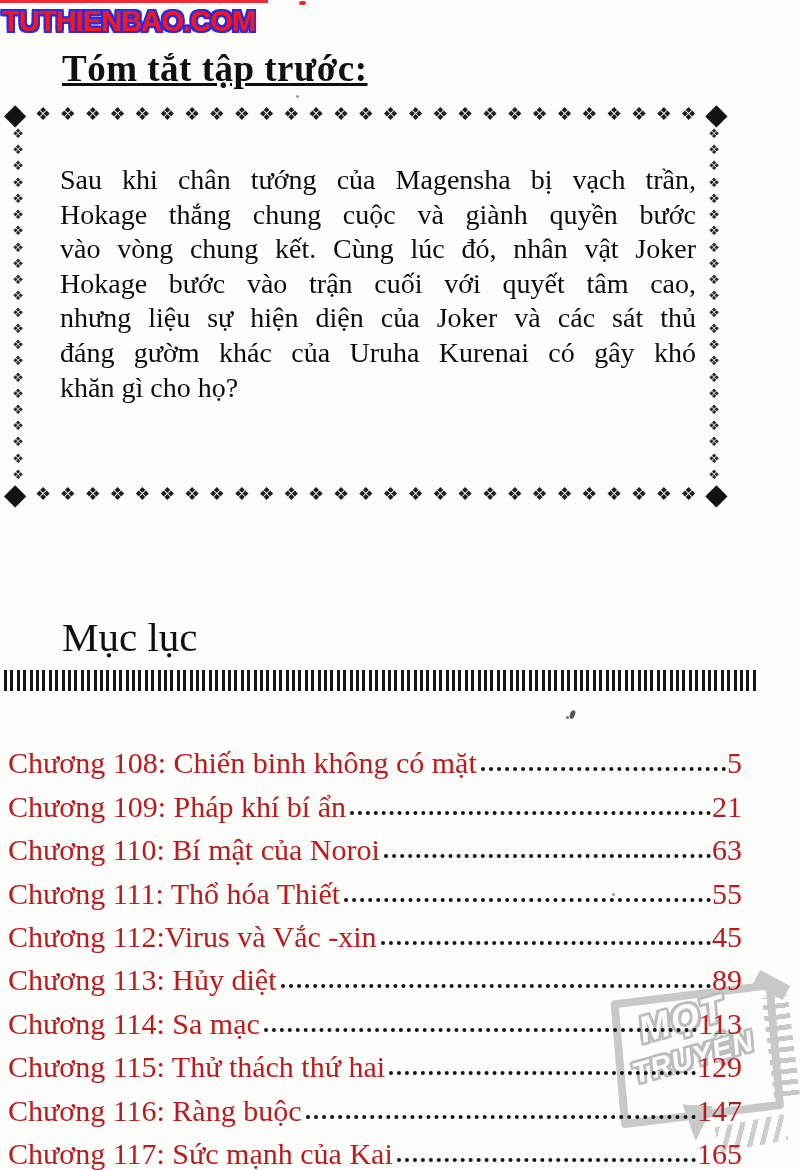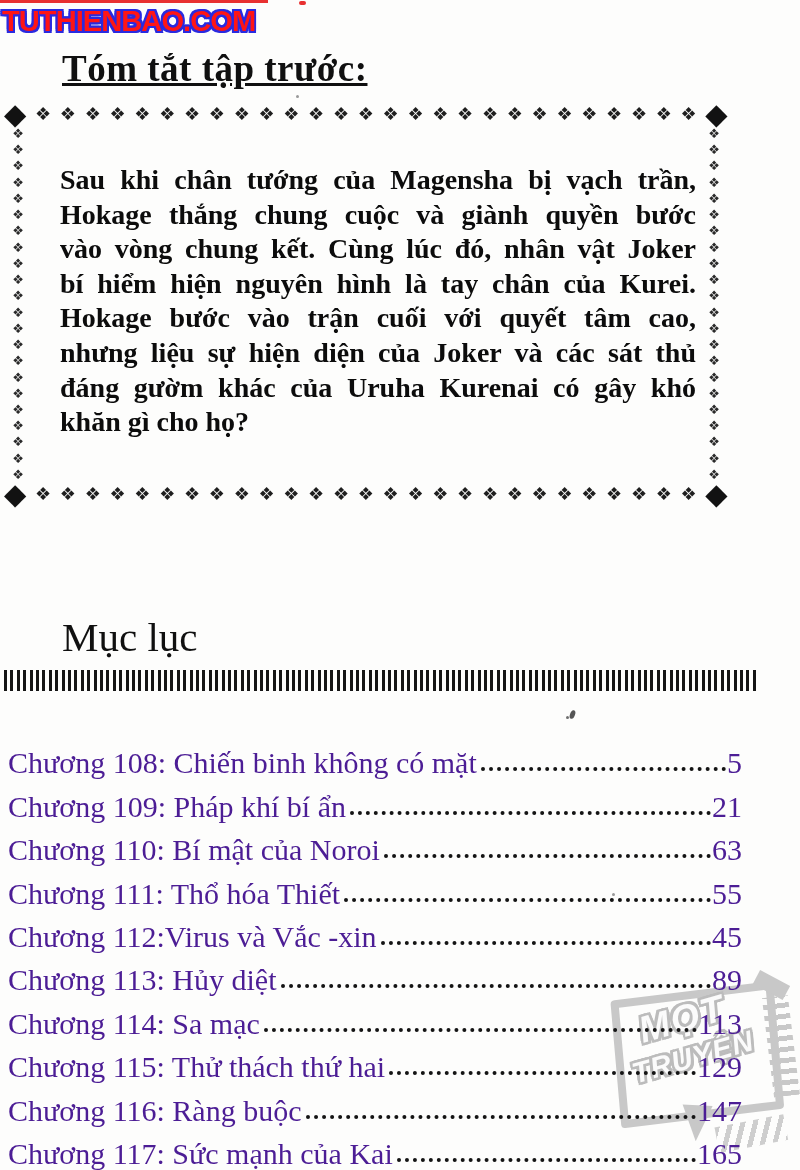--- a/index.html
+++ b/index.html
@@ -50,38 +50,38 @@
     display:flex;flex-direction:column;justify-content:space-between;align-items:center;
   }
   .border-col.left{left:0;}
   .border-col.right{right:0;}
   .border-col .orn{font-size:13px;line-height:13px;color:#2a2a2a;}
 
   .summary-text{
     position:absolute;left:56px;top:62px;width:636px;
     font-size:28px;line-height:34.6px;color:#0c0c0c;
   }
-  .sline{text-align:justify;text-align-last:justify;white-space:nowrap;font-weight:bold;}
+  .sline{text-align:justify;text-align-last:justify;white-space:nowrap;}
   .sline:last-child{text-align-last:left;white-space:normal;}
 
   .heading2{
     position:absolute;left:62px;top:613px;
     font-size:41px;font-weight:normal;white-space:nowrap;
   }
 
   .barcode{
     position:absolute;left:4px;top:670px;width:755px;height:21px;
     background:repeating-linear-gradient(90deg,#151515 0px,#151515 3px,transparent 3px,transparent 6.4px);
   }
 
   
   .toc{position:absolute;left:8px;top:736px;width:734px;z-index:2;}
   .toc-row{
     display:flex;align-items:flex-end;height:43.4px;
-    font-size:30px;line-height:33px;color:#4c1d95;
+    font-size:30px;line-height:33px;color:#b91c1c;
   }
   .toc-label{white-space:pre;}
   .toc-leader{flex:1;border-bottom:4.5px dotted #141414;margin:0 1px 8px 4px;min-width:20px;}
   .toc-page{white-space:pre;}
 
   
   .watermark{position:absolute;left:610px;top:980px;width:185px;height:160px;transform:rotate(-7deg);z-index:1;}
   .wm-box{
     position:absolute;left:6px;top:10px;width:148px;height:112px;
     border:8px solid #c8c8c8;transform:skewX(-2deg);
@@ -204,21 +204,20 @@
       <span class="orn">❖</span>
       <span class="orn">❖</span>
       <span class="orn">❖</span>
       <span class="orn">❖</span>
       <span class="orn">❖</span>
     </div>
   <div class="summary-text" id="summary-lines">
       <div class="sline">Sau khi chân tướng của Magensha bị vạch trần,</div>
       <div class="sline">Hokage thắng chung cuộc và giành quyền bước</div>
       <div class="sline">vào vòng chung kết. Cùng lúc đó, nhân vật Joker</div>
-      <div class="sline">bí hiểm hiện nguyên hình là tay chân của Kurei.</div>
       <div class="sline">Hokage bước vào trận cuối với quyết tâm cao,</div>
       <div class="sline">nhưng liệu sự hiện diện của Joker và các sát thủ</div>
       <div class="sline">đáng gườm khác của Uruha Kurenai có gây khó</div>
       <div class="sline">khăn gì cho họ?</div>
     </div>
   <div class="border-row bottom" id="border-bottom">
     <span class="corner">◆</span>
     <span class="orn">❖</span>
       <span class="orn">❖</span>
       <span class="orn">❖</span>

